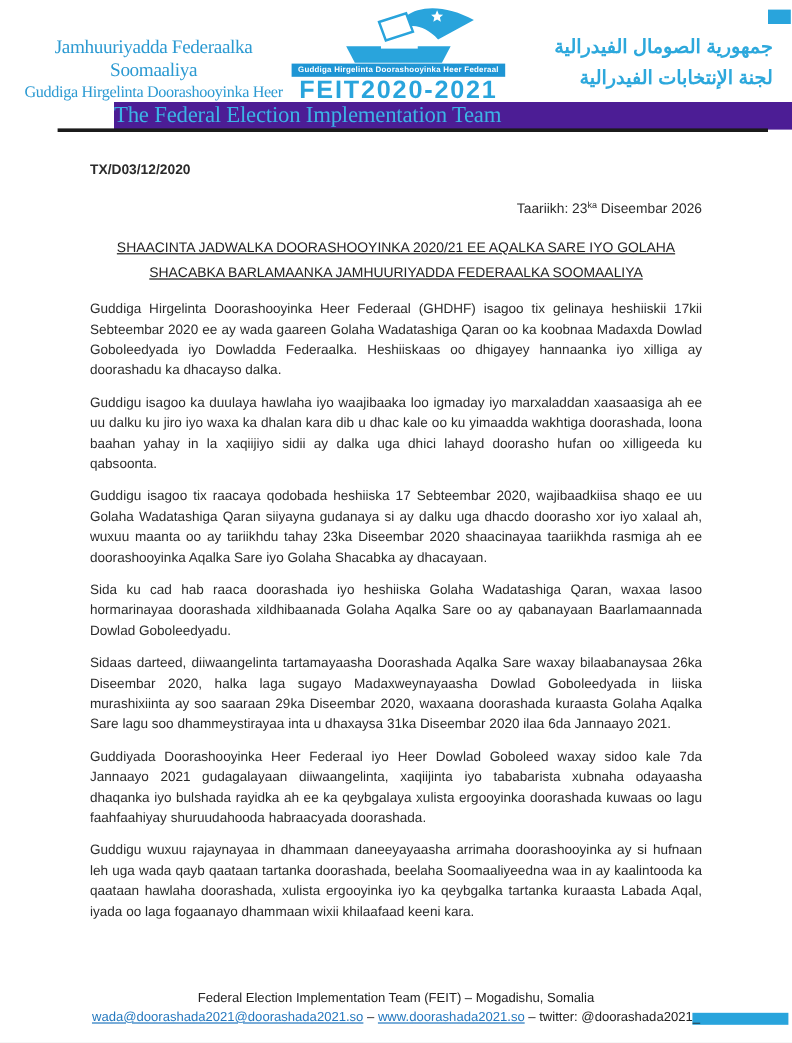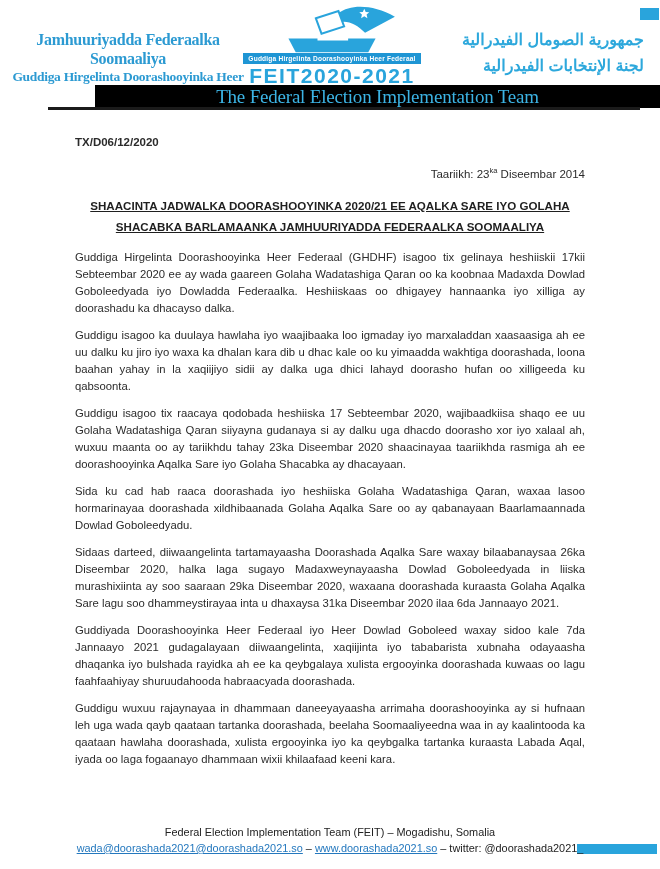--- a/index.html
+++ b/index.html
@@ -17,21 +17,21 @@
   .accent-bar { position: absolute; background: #29a4dc; }
   .accent-bar.top { top: 8px; right: 1px; width: 19px; height: 12px; }
   .accent-bar.bottom { top: 844px; right: 3px; width: 80px; height: 10px; }
 
   
   .letterhead { position: absolute; top: 0; left: 0; width: 100%; height: 110px; }
 
   .org-somali {
     position: absolute; left: 12px; top: 30px; width: 232px;
     text-align: center; color: #2c9ad2;
-    font-family: "Liberation Serif", serif; font-weight: bold;
+    font-family: "Liberation Serif", serif; font-weight: normal;
     letter-spacing: -0.3px;
   }
   .org-somali .l1 { font-size: 16px; line-height: 19px; display: block; }
   .org-somali .l2 { font-size: 13.5px; line-height: 17px; display: block; }
 
   .logo-block {
     position: absolute; left: 243px; top: 3px; width: 178px;
     text-align: center;
   }
   .logo-block svg { display: block; margin: 0 auto; }
@@ -49,21 +49,21 @@
   }
 
   .org-arabic {
     position: absolute; right: 16px; top: 27px; width: 220px;
     direction: rtl; text-align: right; color: #2da8dc;
     font-size: 16px; line-height: 26px; font-weight: bold;
   }
 
   .banner {
     position: absolute; top: 85px; left: 95px; right: 0; height: 23px;
-    background: #000000; text-align: center;
+    background: #4c1d95; text-align: left;
   }
   .banner .banner-text {
     font-family: "Liberation Serif", serif;
     color: #3cb4e5; font-size: 19px; line-height: 23px;
     letter-spacing: -0.2px;
   }
 
   .header-rule {
     position: absolute; top: 107px; left: 48px; width: 592px; height: 3px;
     background: #1b1b1b;
@@ -75,21 +75,21 @@
   .doc-ref { font-weight: bold; font-size: 11.5px; line-height: 16px; }
 
   .doc-date {
     text-align: right; font-size: 11.5px; line-height: 16px;
     margin-top: 13px;
   }
   .doc-date sup { font-size: 7.5px; }
 
   .doc-title {
     margin-top: 13px; text-align: center;
-    font-weight: bold; font-size: 11.6px; line-height: 21px;
+    font-weight: normal; font-size: 11.6px; line-height: 21px;
     color: #1f1f1f;
   }
   .doc-title span { display: block; text-decoration: underline; }
 
   .doc-paragraphs { margin-top: 12px; }
   .doc-paragraphs p {
     margin: 0 0 10px 0;
     font-size: 11.3px; line-height: 17px;
     text-align: justify;
     color: #2b2b2b;
@@ -138,23 +138,23 @@
 
     <div class="banner">
       <span class="banner-text">The Federal Election Implementation Team</span>
     </div>
 
     <div class="header-rule"></div>
   </div>
 
   <div class="content">
 
-    <div class="doc-ref">TX/D06/12/2020</div>
+    <div class="doc-ref">TX/D03/12/2020</div>
 
-    <div class="doc-date"><span>Taariikh: 23</span><sup>ka</sup><span> Diseembar 2014</span></div>
+    <div class="doc-date"><span>Taariikh: 23</span><sup>ka</sup><span> Diseembar 2026</span></div>
 
     <div class="doc-title">
       <span>SHAACINTA JADWALKA DOORASHOOYINKA 2020/21 EE AQALKA SARE IYO GOLAHA</span>
       <span>SHACABKA BARLAMAANKA JAMHUURIYADDA FEDERAALKA SOOMAALIYA</span>
     </div>
 
     <div class="doc-paragraphs">
       <p>Guddiga Hirgelinta Doorashooyinka Heer Federaal (GHDHF) isagoo tix gelinaya heshiiskii 17kii Sebteembar 2020 ee ay wada gaareen Golaha Wadatashiga Qaran oo ka koobnaa Madaxda Dowlad Goboleedyada iyo Dowladda Federaalka. Heshiiskaas oo dhigayey hannaanka iyo xilliga ay doorashadu ka dhacayso dalka.</p>
       <p>Guddigu isagoo ka duulaya hawlaha iyo waajibaaka loo igmaday iyo marxaladdan xaasaasiga ah ee uu dalku ku jiro iyo waxa ka dhalan kara dib u dhac kale oo ku yimaadda wakhtiga doorashada, loona baahan yahay in la xaqiijiyo sidii ay dalka uga dhici lahayd doorasho hufan oo xilligeeda ku qabsoonta.</p>
       <p>Guddigu isagoo tix raacaya qodobada heshiiska 17 Sebteembar 2020, wajibaadkiisa shaqo ee uu Golaha Wadatashiga Qaran siiyayna gudanaya si ay dalku uga dhacdo doorasho xor iyo xalaal ah, wuxuu maanta oo ay tariikhdu tahay 23ka Diseembar 2020 shaacinayaa taariikhda rasmiga ah ee doorashooyinka Aqalka Sare iyo Golaha Shacabka ay dhacayaan.</p>

